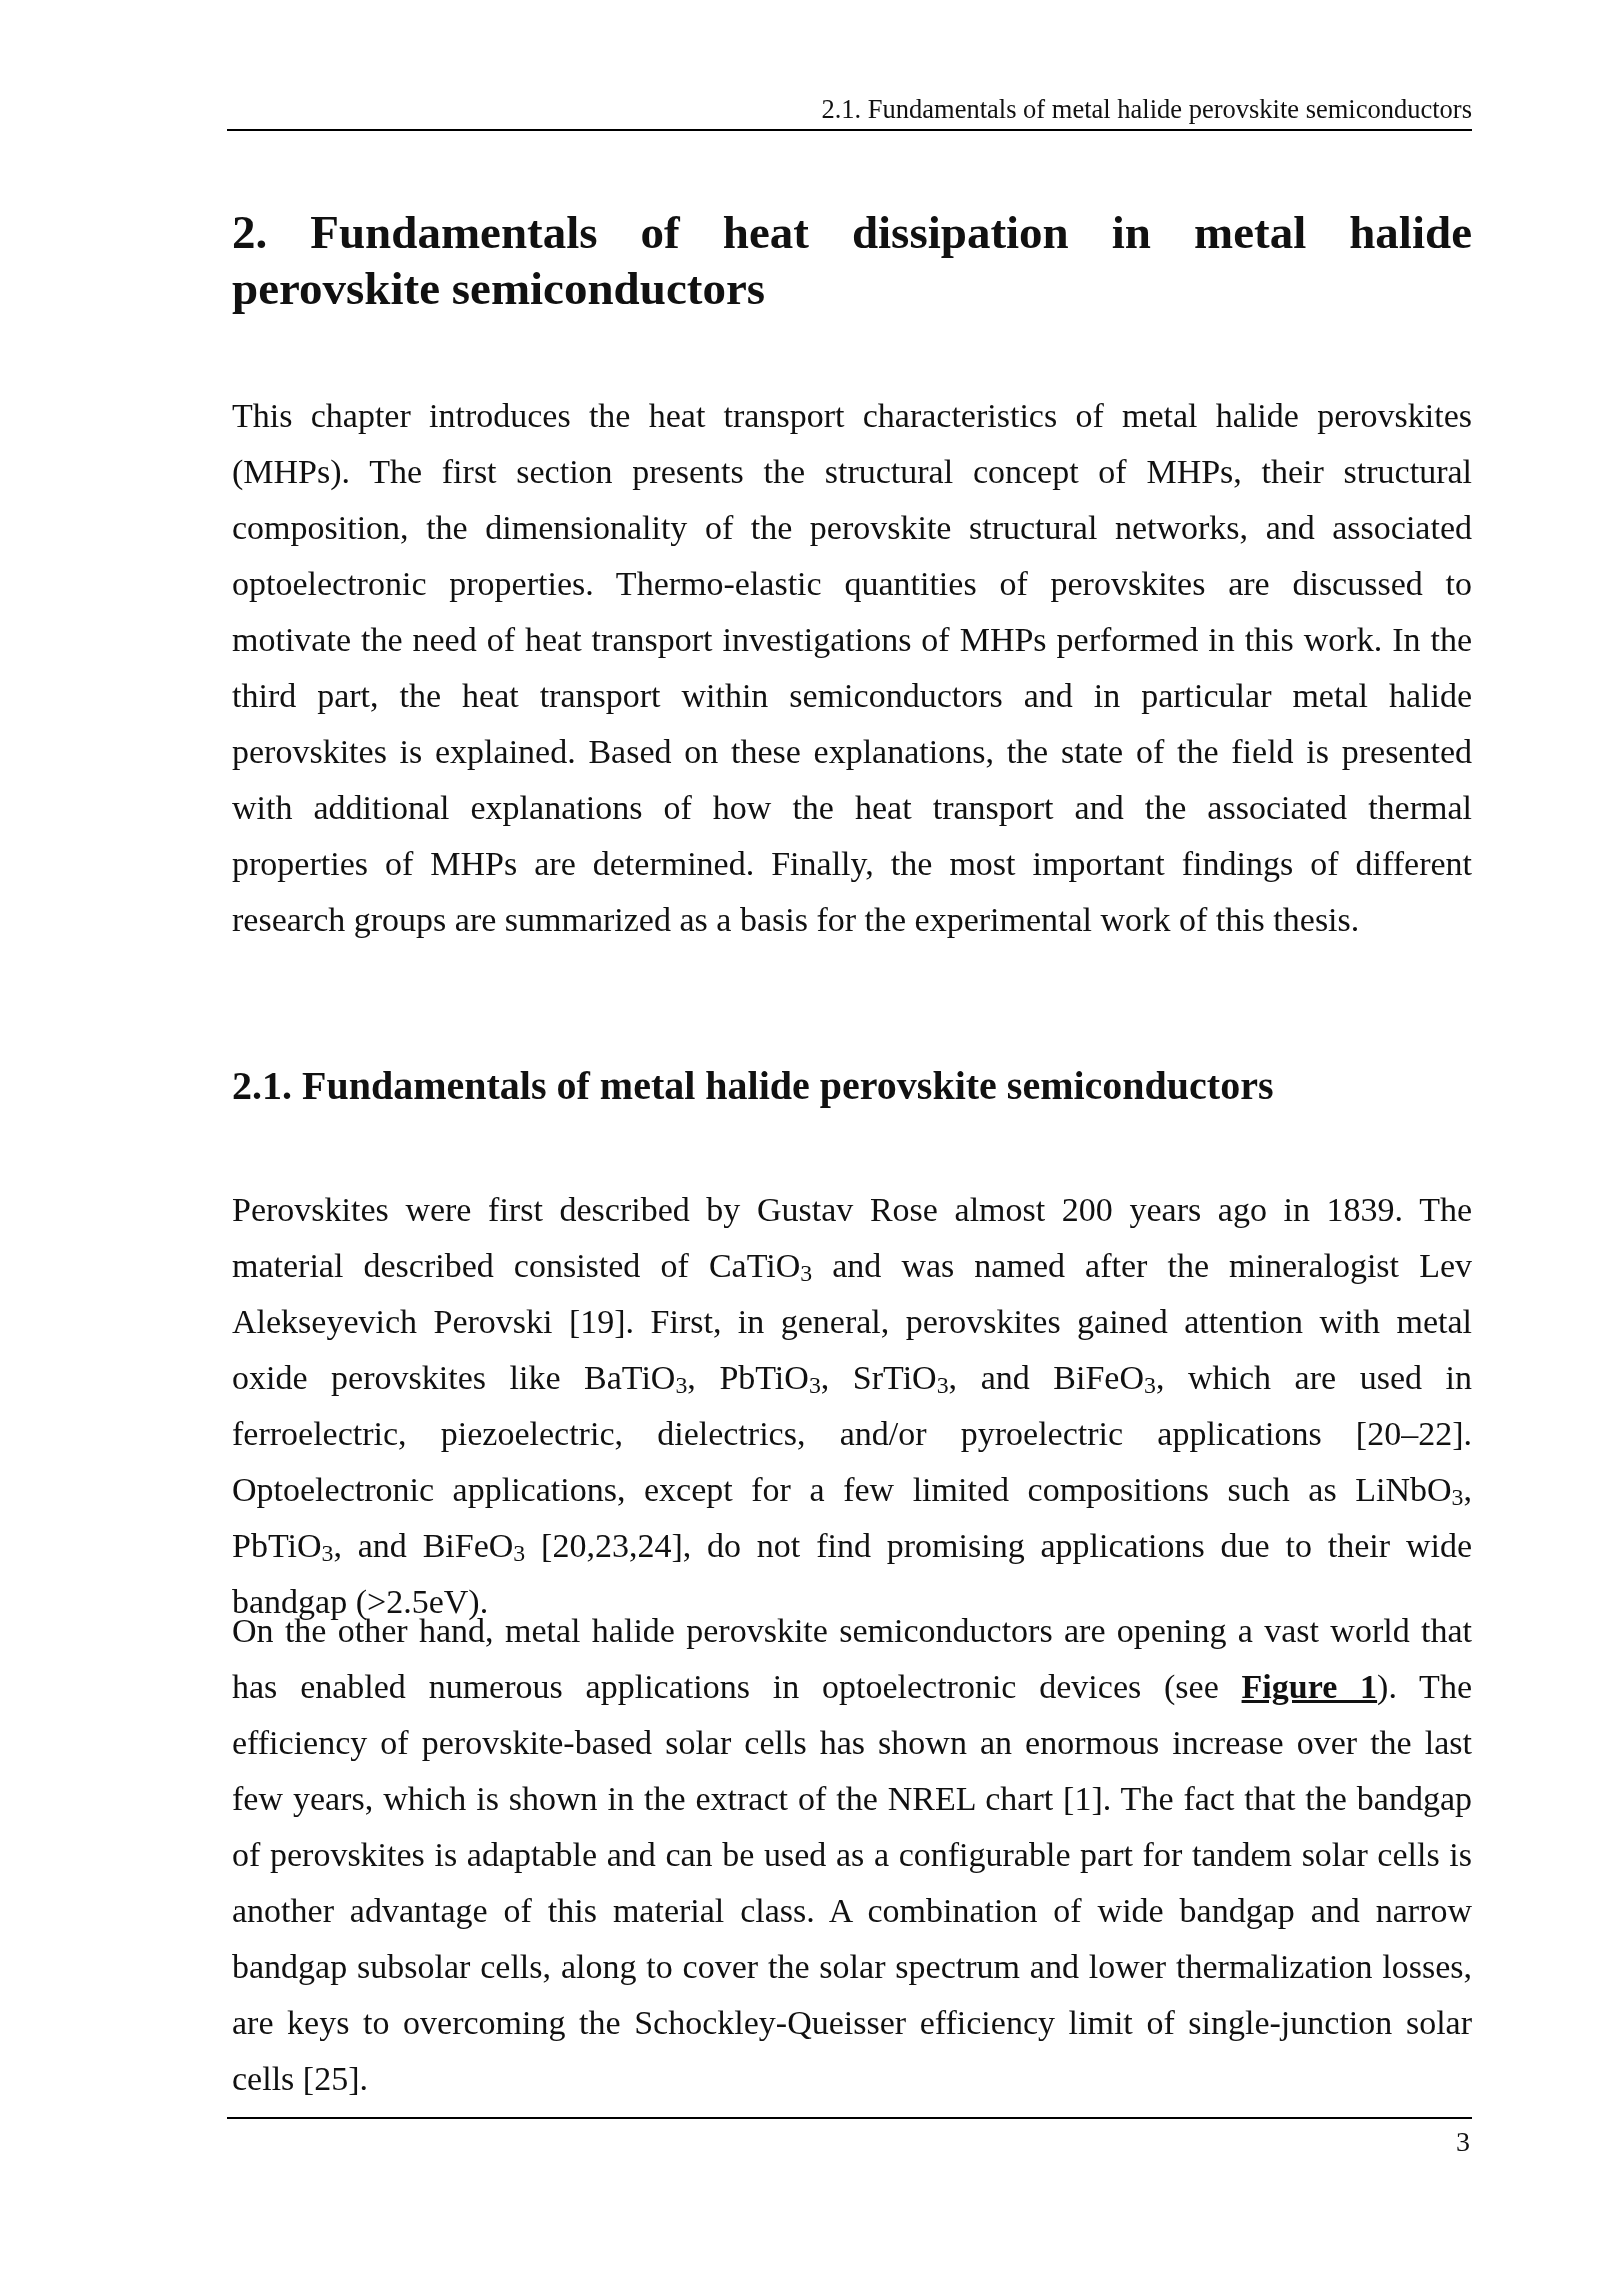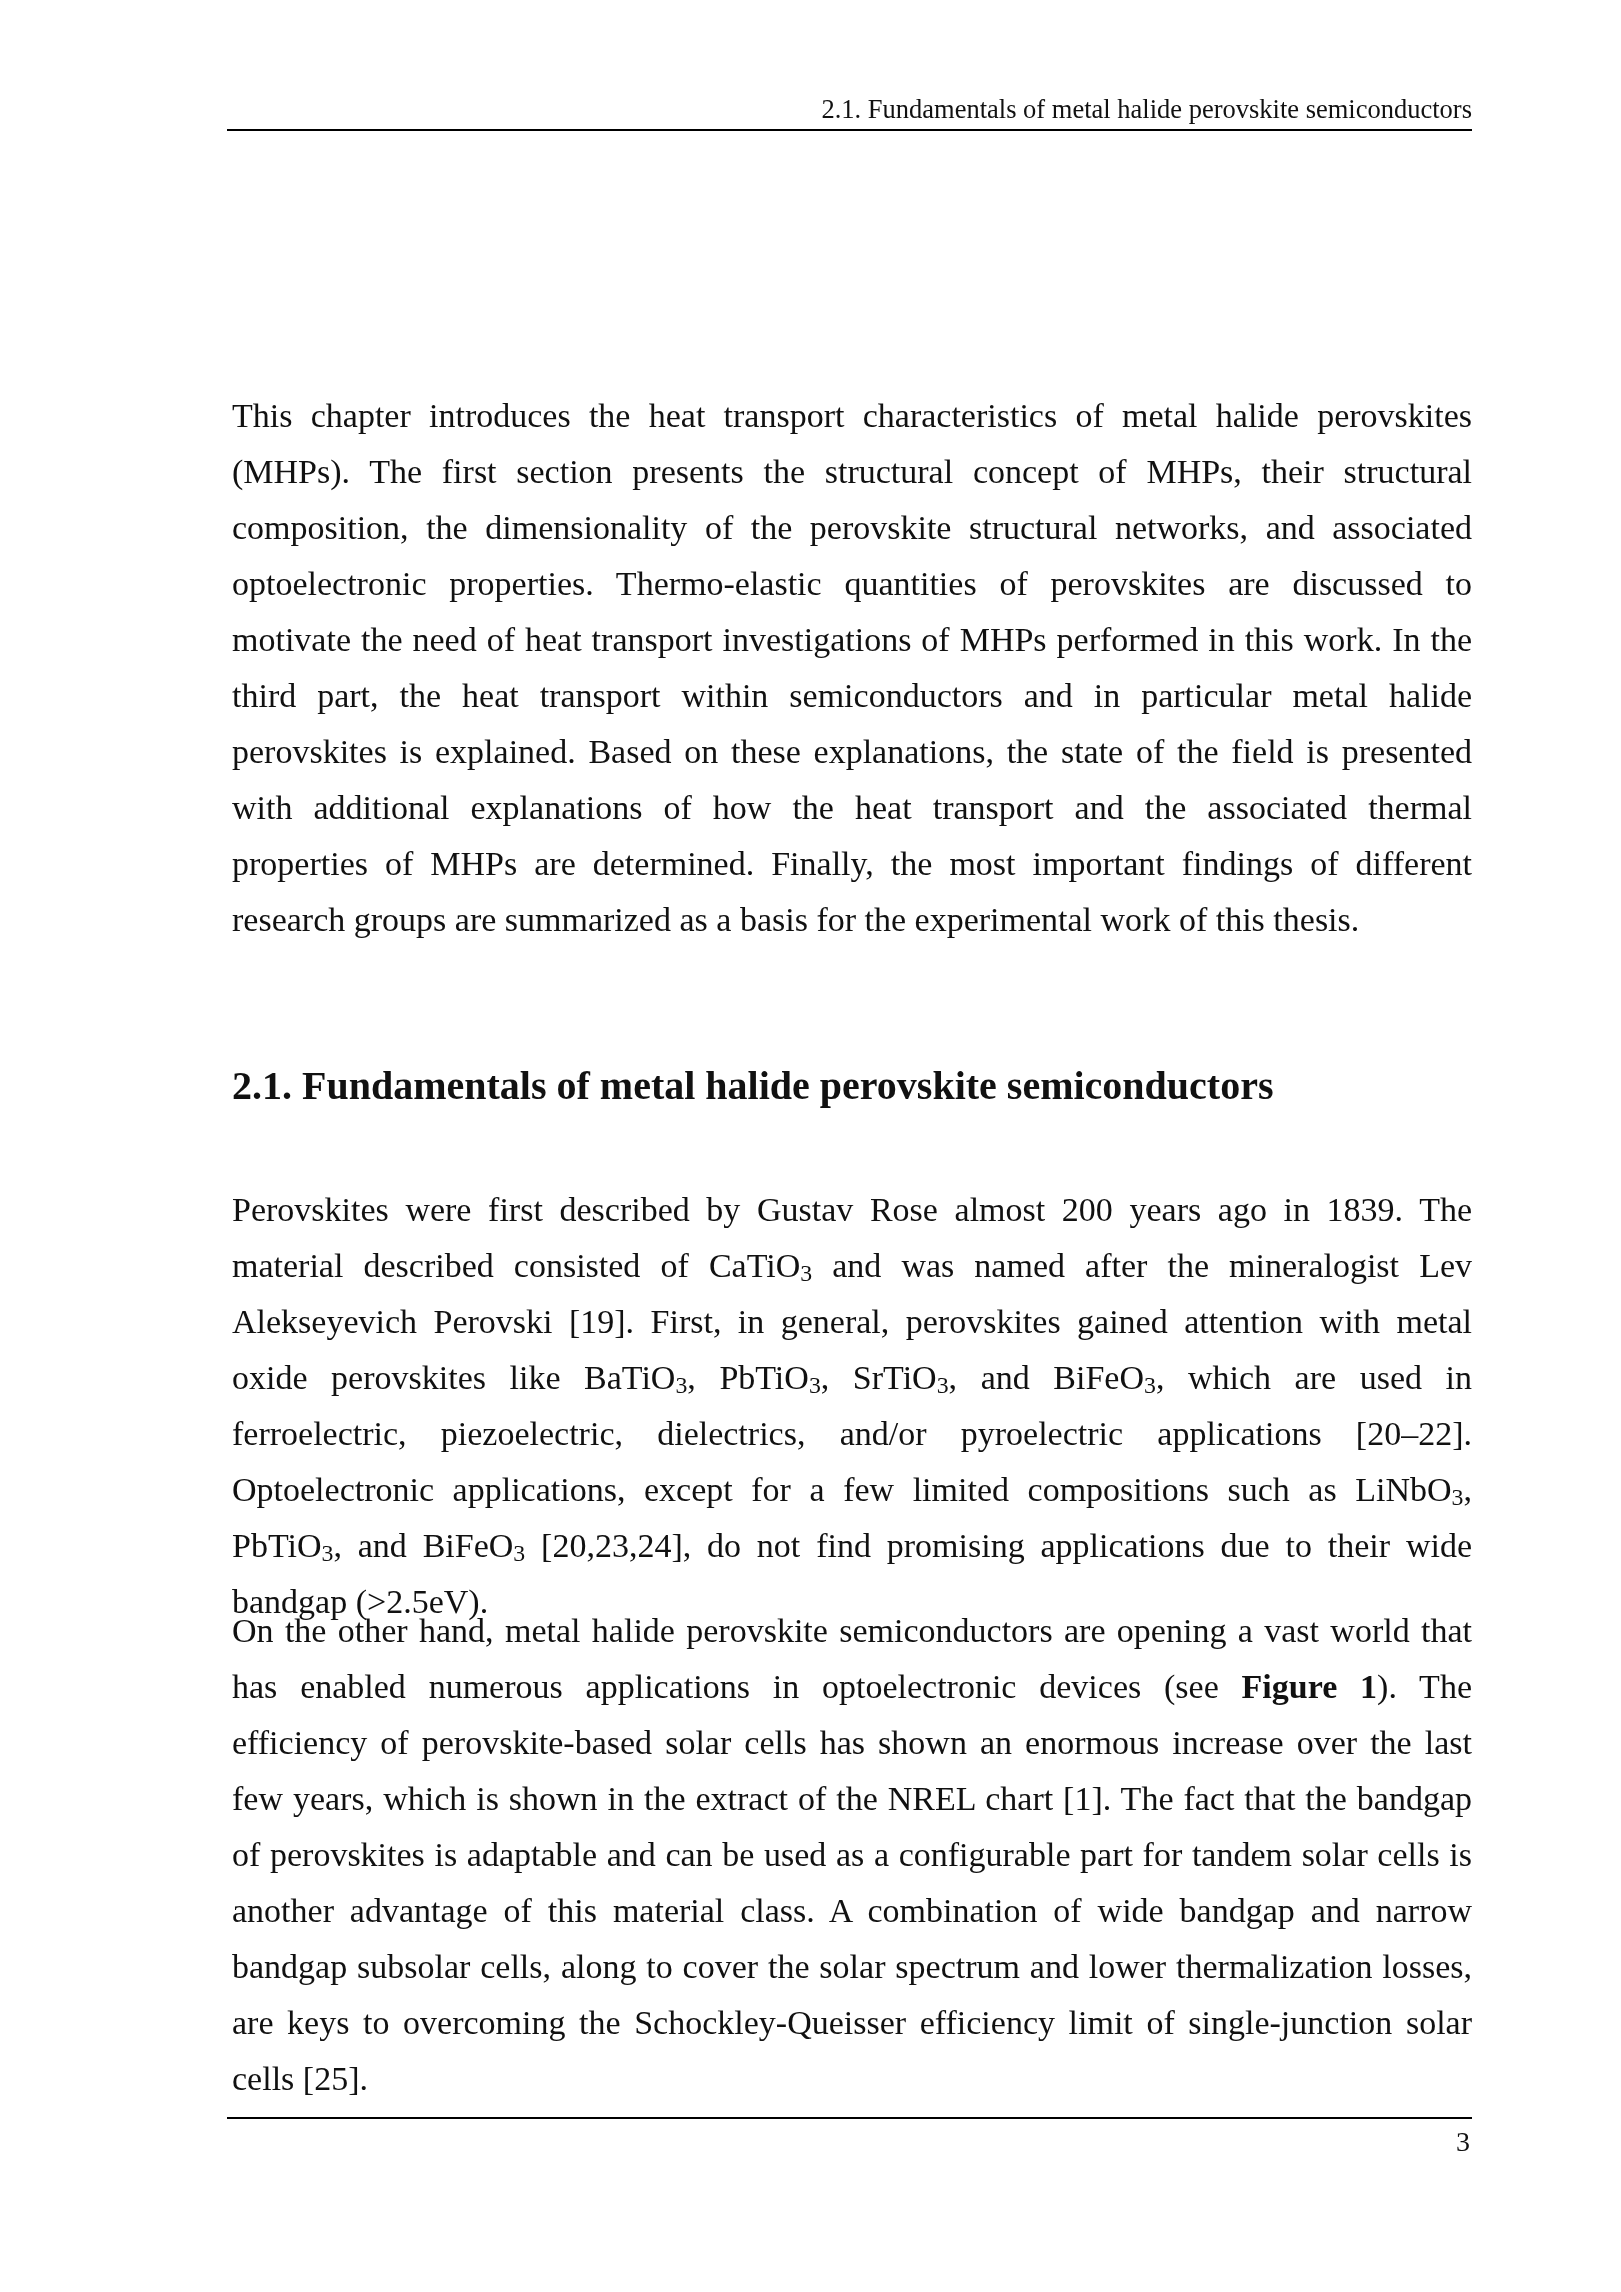--- a/index.html
+++ b/index.html
@@ -7,32 +7,33 @@
   .page { position: absolute; left: 0; top: 0; width: 1395px; height: 2293px; }
   .running-header { position: absolute; left: 227px; top: 94px; width: 1245px; text-align: right; font-size: 26.5px; line-height: 31px; }
   .header-rule { position: absolute; left: 227px; top: 129px; width: 1245px; height: 0; border-top: 2.9px solid #000; }
   .chapter-title { position: absolute; left: 232px; top: 204px; width: 1240px; margin: 0; font-size: 47px; line-height: 56px; font-weight: bold; text-align: justify; text-align-last: left; }
   .body { position: absolute; left: 232px; width: 1240px; margin: 0; font-size: 34px; line-height: 56px; text-align: justify; }
   .p1 { top: 388px; }
   .section-title { position: absolute; left: 232px; top: 1061px; margin: 0; font-size: 40px; line-height: 49px; font-weight: bold; }
   .p2 { top: 1182px; }
   .p3 { top: 1603px; }
   sub { font-size: 0.7em; vertical-align: -0.18em; line-height: 0; }
-  b { font-weight: bold; }
+  b { font-weight: bold; text-decoration: underline; }
   .footer-rule { position: absolute; left: 227px; top: 2117px; width: 1245px; height: 0; border-top: 2px solid #000; }
   .page-number { position: absolute; left: 1372px; top: 2125px; width: 98px; text-align: right; font-size: 28px; line-height: 33px; }
 </style>
 </head>
 <body>
 
 <div class="page">
 
   <div class="running-header">2.1. Fundamentals of metal halide perovskite semiconductors</div>
   <div class="header-rule"></div>
 
+  <h1 class="chapter-title">2. Fundamentals of heat dissipation in metal halide perovskite semiconductors</h1>
 
   <p class="body p1">This chapter introduces the heat transport characteristics of metal halide perovskites (MHPs). The first section presents the structural concept of MHPs, their structural composition, the dimensionality of the perovskite structural networks, and associated optoelectronic properties. Thermo-elastic quantities of perovskites are discussed to motivate the need of heat transport investigations of MHPs performed in this work. In the third part, the heat transport within semiconductors and in particular metal halide perovskites is explained. Based on these explanations, the state of the field is presented with additional explanations of how the heat transport and the associated thermal properties of MHPs are determined. Finally, the most important findings of different research groups are summarized as a basis for the experimental work of this thesis.</p>
 
   <h2 class="section-title">2.1. Fundamentals of metal halide perovskite semiconductors</h2>
 
   <p class="body p2"><span>Perovskites were first described by Gustav Rose almost 200 years ago in 1839. The material described consisted of CaTiO</span><sub>3</sub><span> and was named after the mineralogist Lev Alekseyevich Perovski [19]. First, in general, perovskites gained attention with metal oxide perovskites like BaTiO</span><sub>3</sub><span>, PbTiO</span><sub>3</sub><span>, SrTiO</span><sub>3</sub><span>, and BiFeO</span><sub>3</sub><span>, which are used in ferroelectric, piezoelectric, dielectrics, and/or pyroelectric applications [20–22]. Optoelectronic applications, except for a few limited compositions such as LiNbO</span><sub>3</sub><span>, PbTiO</span><sub>3</sub><span>, and BiFeO</span><sub>3</sub><span> [20,23,24], do not find promising applications due to their wide bandgap (&gt;2.5eV).</span></p>
 
   <p class="body p3"><span>On the other hand, metal halide perovskite semiconductors are opening a vast world that has enabled numerous applications in optoelectronic devices (see </span><b>Figure 1</b><span>). The efficiency of perovskite-based solar cells has shown an enormous increase over the last few years, which is shown in the extract of the NREL chart [1]. The fact that the bandgap of perovskites is adaptable and can be used as a configurable part for tandem solar cells is another advantage of this material class. A combination of wide bandgap and narrow bandgap subsolar cells, along to cover the solar spectrum and lower thermalization losses, are keys to overcoming the Schockley-Queisser efficiency limit of single-junction solar cells [25].</span></p>
 
   <div class="footer-rule"></div>

